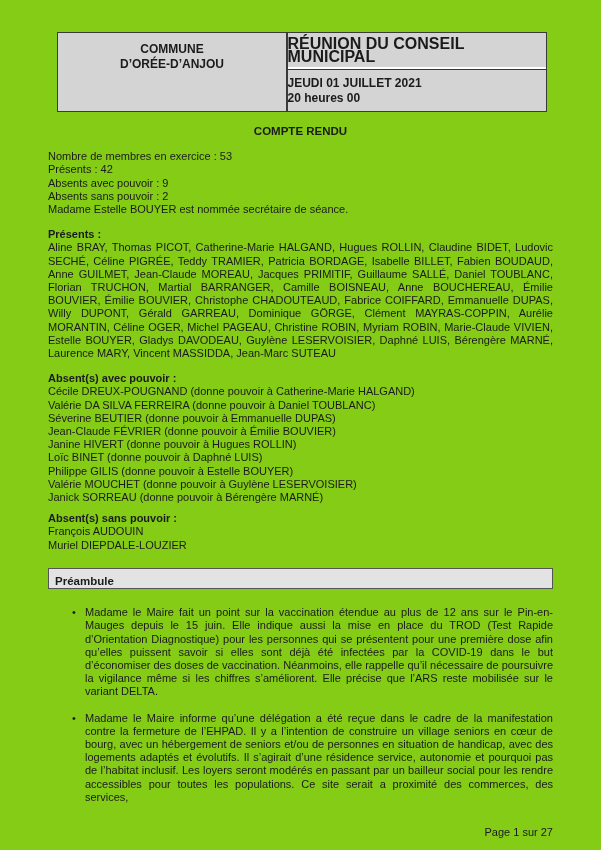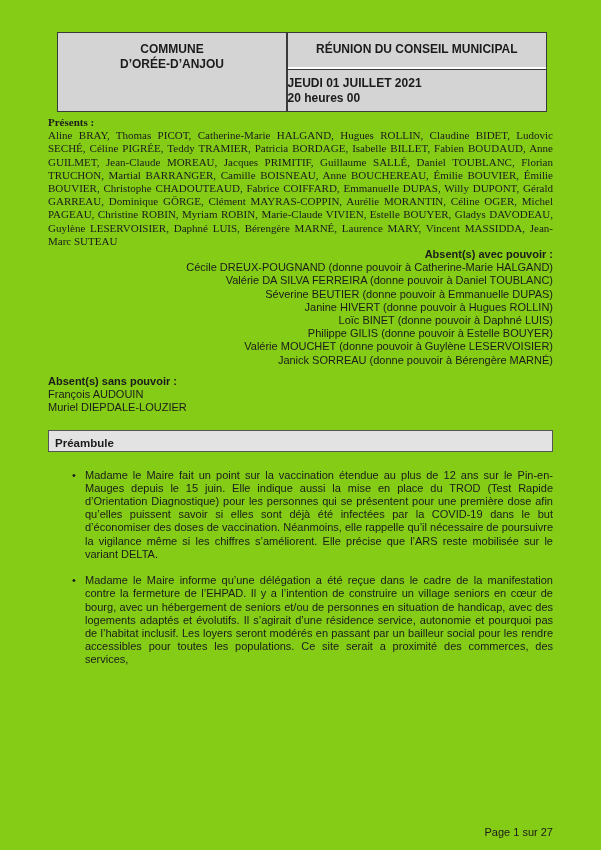--- a/index.html
+++ b/index.html
@@ -29,39 +29,39 @@
   }
   .cell { background:#d4d4d4; }
   .cell-commune {
     text-align:center; font-weight:bold; font-size:12px;
     padding-top:9px; line-height:15px;
   }
   .right-col { display:grid; grid-template-rows:34px 1fr; row-gap:2px; background:#fff; }
   .right-col .cell { border-bottom:0; }
   .cell-meeting-title {
     display:flex; align-items:center; justify-content:center;
-    font-weight:bold; font-size:12px;
+    font-weight:bold; font-size:16px;
     border-bottom:1.5px solid #3a3a3a;
   }
   .cell-meeting-when {
     display:flex; flex-direction:column; align-items:flex-start; justify-content:center;
     font-weight:bold; font-size:12px; line-height:15px;
     border-top:1.5px solid #3a3a3a;
   }
   
   .doc-title {
     margin-top:13px; text-align:center;
     font-weight:bold; font-size:11.5px;
   }
   .attendance { margin-top:12px; }
   .para { margin:0; }
   .bold { font-weight:bold; }
-  .names-block { margin-top:4px;font-family:Liberation Serif, serif; }
+  .names-block { margin-top:12px; }
   .justified { text-align:justify; }
-  .absents-avec-block { margin-top:0;text-align:right; }
+  .absents-avec-block { margin-top:12px; }
   .absents-sans-block { margin-top:8px; }
   .section-header {
     margin-top:16px;
     border:1px solid #555;
     background:#e3e3e3;
     font-weight:bold; font-size:11.5px;
     padding:6px 6px 0 6px;
   }
   .bullets { margin-top:17px; }
   .bullet-row { display:flex; margin:0 0 13px 0; }
@@ -88,32 +88,41 @@
       </div>
       <div class="right-col">
         <div class="cell cell-meeting-title">RÉUNION DU CONSEIL MUNICIPAL</div>
         <div class="cell cell-meeting-when">
           <div>JEUDI 01 JUILLET 2021</div>
           <div>20 heures 00</div>
         </div>
       </div>
     </div>
 
+    <div class="doc-title">COMPTE RENDU</div>
 
+    <div class="attendance">
+      <p class="para">Nombre de membres en exercice : 53</p>
+      <p class="para">Présents : 42</p>
+      <p class="para">Absents avec pouvoir : 9</p>
+      <p class="para">Absents sans pouvoir : 2</p>
+      <p class="para">Madame Estelle BOUYER est nommée secrétaire de séance.</p>
+    </div>
 
     <div class="names-block">
       <p class="para bold">Présents :</p>
       <p class="para justified">Aline BRAY, Thomas PICOT, Catherine-Marie HALGAND, Hugues ROLLIN, Claudine BIDET, Ludovic SECHÉ, Céline PIGRÉE, Teddy TRAMIER, Patricia BORDAGE, Isabelle BILLET, Fabien BOUDAUD, Anne GUILMET, Jean-Claude MOREAU, Jacques PRIMITIF, Guillaume SALLÉ, Daniel TOUBLANC, Florian TRUCHON, Martial BARRANGER, Camille BOISNEAU, Anne BOUCHEREAU, Émilie BOUVIER, Émilie BOUVIER, Christophe CHADOUTEAUD, Fabrice COIFFARD, Emmanuelle DUPAS, Willy DUPONT, Gérald GARREAU, Dominique GÖRGE, Clément MAYRAS-COPPIN, Aurélie MORANTIN, Céline OGER, Michel PAGEAU, Christine ROBIN, Myriam ROBIN, Marie-Claude VIVIEN, Estelle BOUYER, Gladys DAVODEAU, Guylène LESERVOISIER, Daphné LUIS, Bérengère MARNÉ, Laurence MARY, Vincent MASSIDDA, Jean-Marc SUTEAU</p>
     </div>
 
     <div class="absents-avec-block">
       <p class="para bold">Absent(s) avec pouvoir :</p>
       <p class="para">Cécile DREUX-POUGNAND (donne pouvoir à Catherine-Marie HALGAND)</p>
       <p class="para">Valérie DA SILVA FERREIRA (donne pouvoir à Daniel TOUBLANC)</p>
       <p class="para">Séverine BEUTIER (donne pouvoir à Emmanuelle DUPAS)</p>
+      <p class="para">Jean-Claude FÉVRIER (donne pouvoir à Émilie BOUVIER)</p>
       <p class="para">Janine HIVERT (donne pouvoir à Hugues ROLLIN)</p>
       <p class="para">Loïc BINET (donne pouvoir à Daphné LUIS)</p>
       <p class="para">Philippe GILIS (donne pouvoir à Estelle BOUYER)</p>
       <p class="para">Valérie MOUCHET (donne pouvoir à Guylène LESERVOISIER)</p>
       <p class="para">Janick SORREAU (donne pouvoir à Bérengère MARNÉ)</p>
     </div>
 
     <div class="absents-sans-block">
       <p class="para bold">Absent(s) sans pouvoir :</p>
       <p class="para">François AUDOUIN</p>

